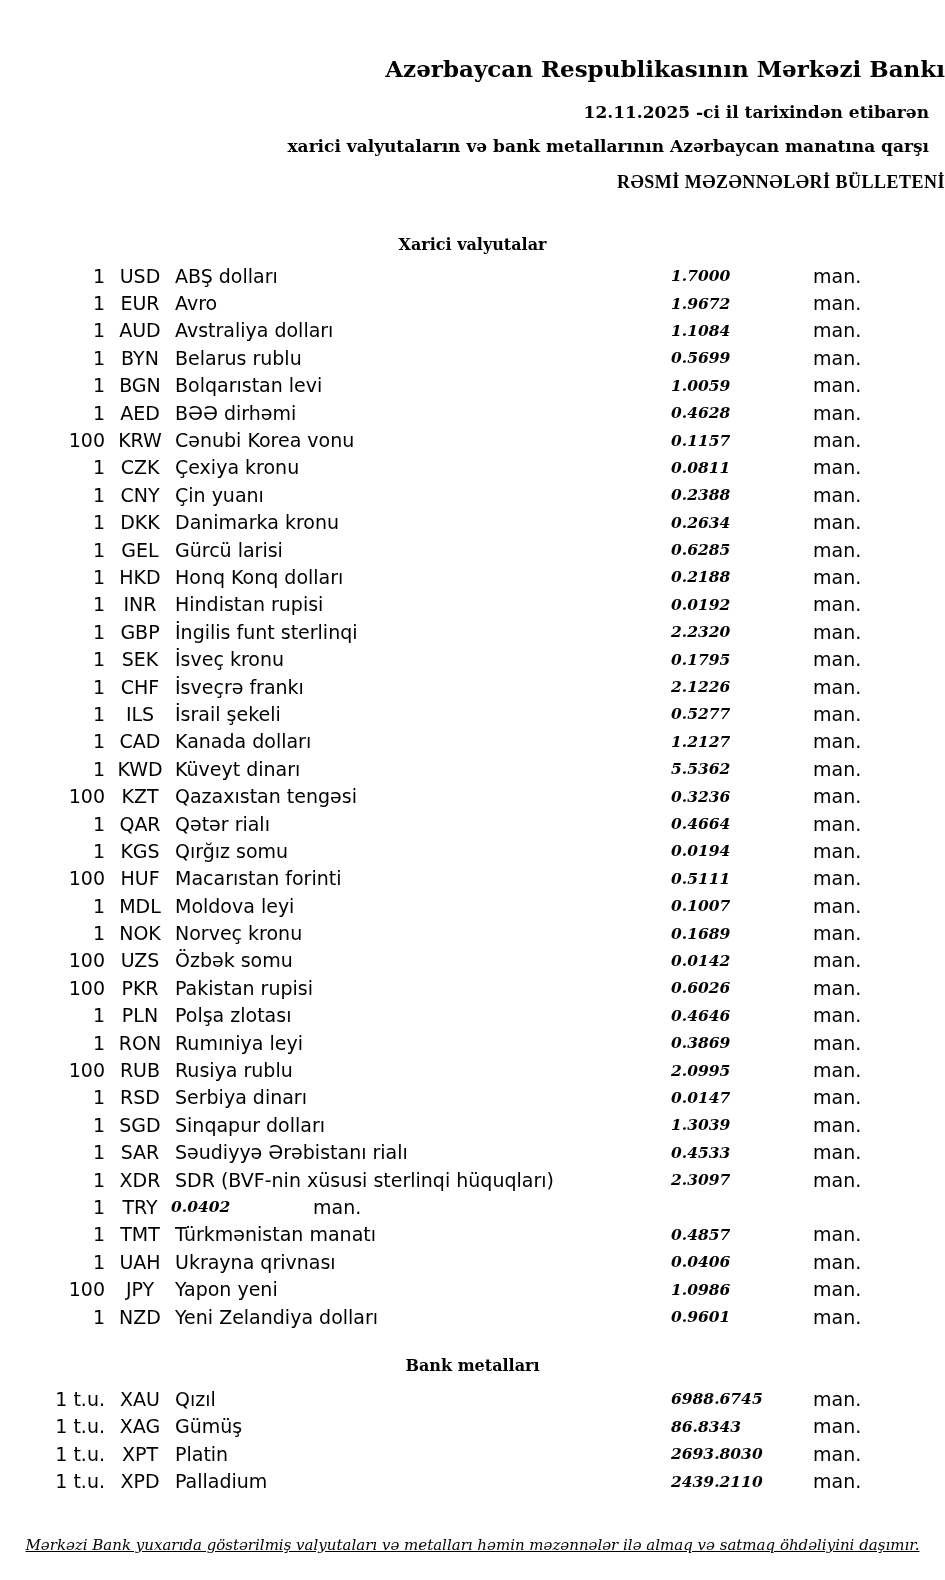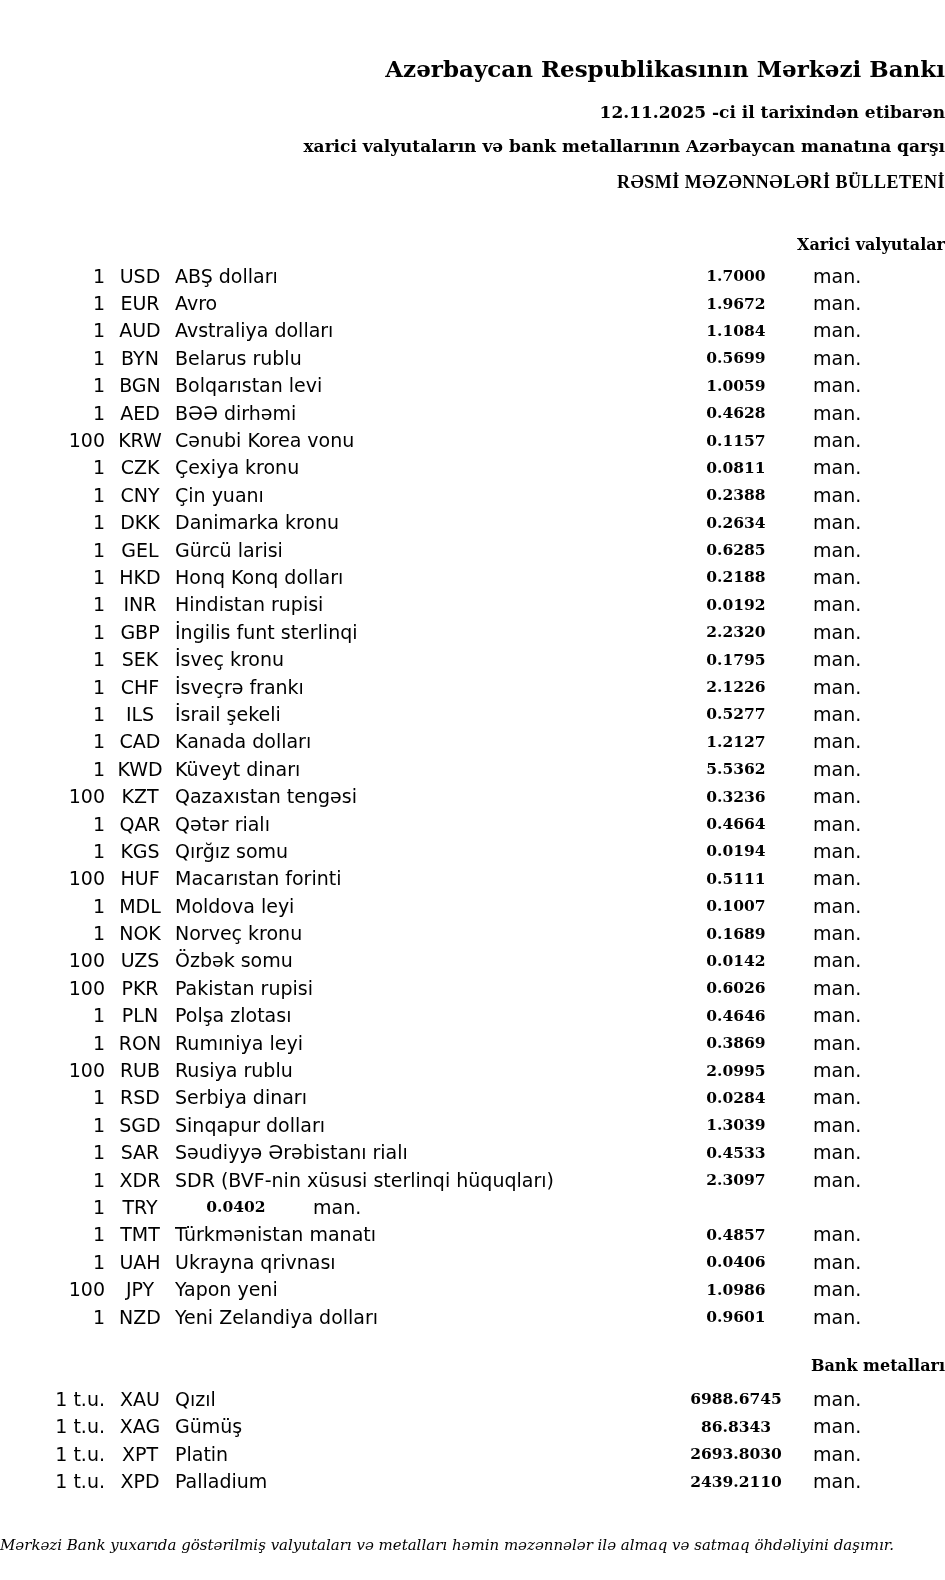--- a/index.html
+++ b/index.html
@@ -22,34 +22,34 @@
   .bank-name {
     font-family: "DejaVu Serif", "Liberation Serif", serif;
     font-weight: bold;
     font-size: 23px;
     margin: 0 0 20px 0;
   }
   .hline {
     font-family: "DejaVu Serif", "Liberation Serif", serif;
     font-weight: bold;
     font-size: 17px;
-    margin: 14px 0;
+    margin: 14px 16px;
   }
   .bulletin-title {
     font-family: Liberation Serif, serif;
     font-weight: bold;
     font-size: 18px;
     letter-spacing: 0.5px;
     margin: 16px 0 0 0;
   }
   .section-title {
     font-family: "DejaVu Serif", "Liberation Serif", serif;
     font-weight: bold;
     font-size: 16px;
-    text-align: right;
+    text-align: center;
     margin: 0;
   }
   .section-title.currencies { margin-top: 42px; margin-bottom: 8px; }
   .section-title.metals { margin-top: 26px; margin-bottom: 10px; }
   .rows { width: 100%; }
   .row {
     display: flex;
     align-items: center;
     height: 27.4px;
     padding-right: 72px;
@@ -71,40 +71,43 @@
   }
   .col-name {
     flex: 1 1 auto;
     font-size: 19px;
     margin-left: 4px;
     white-space: nowrap;
     overflow: hidden;
   }
   .col-rate {
     width: 130px;
-    text-align: center;
+    text-align: left;
     font-family: "DejaVu Serif", "Liberation Serif", serif;
     font-weight: bold;
+    font-style: italic;
     font-size: 15.5px;
     flex: 0 0 auto;
   }
   .col-unit {
     width: 60px;
     margin-left: 12px;
     font-size: 19px;
     flex: 0 0 auto;
   }
   .footer-note {
     position: absolute;
     left: 0;
     right: 0;
     bottom: 26px;
+    text-align: center;
     font-family: "DejaVu Serif", "Liberation Serif", serif;
     font-style: italic;
     font-size: 15px;
+    text-decoration: underline;
   }
 </style>
 </head>
 <body>
 
 <div class="page">
 
   <div class="doc-header">
     <h1 class="bank-name">Azərbaycan Respublikasının Mərkəzi Bankı</h1>
     <div class="hline">12.11.2025 -ci il tarixindən etibarən</div>
@@ -322,21 +325,21 @@
     <span class="col-qty">100</span>
     <span class="col-code">RUB</span>
     <span class="col-name">Rusiya rublu</span>
     <span class="col-rate">2.0995</span>
     <span class="col-unit">man.</span>
   </div>
       <div class="row">
     <span class="col-qty">1</span>
     <span class="col-code">RSD</span>
     <span class="col-name">Serbiya dinarı</span>
-    <span class="col-rate">0.0284</span>
+    <span class="col-rate">0.0147</span>
     <span class="col-unit">man.</span>
   </div>
       <div class="row">
     <span class="col-qty">1</span>
     <span class="col-code">SGD</span>
     <span class="col-name">Sinqapur dolları</span>
     <span class="col-rate">1.3039</span>
     <span class="col-unit">man.</span>
   </div>
       <div class="row">

